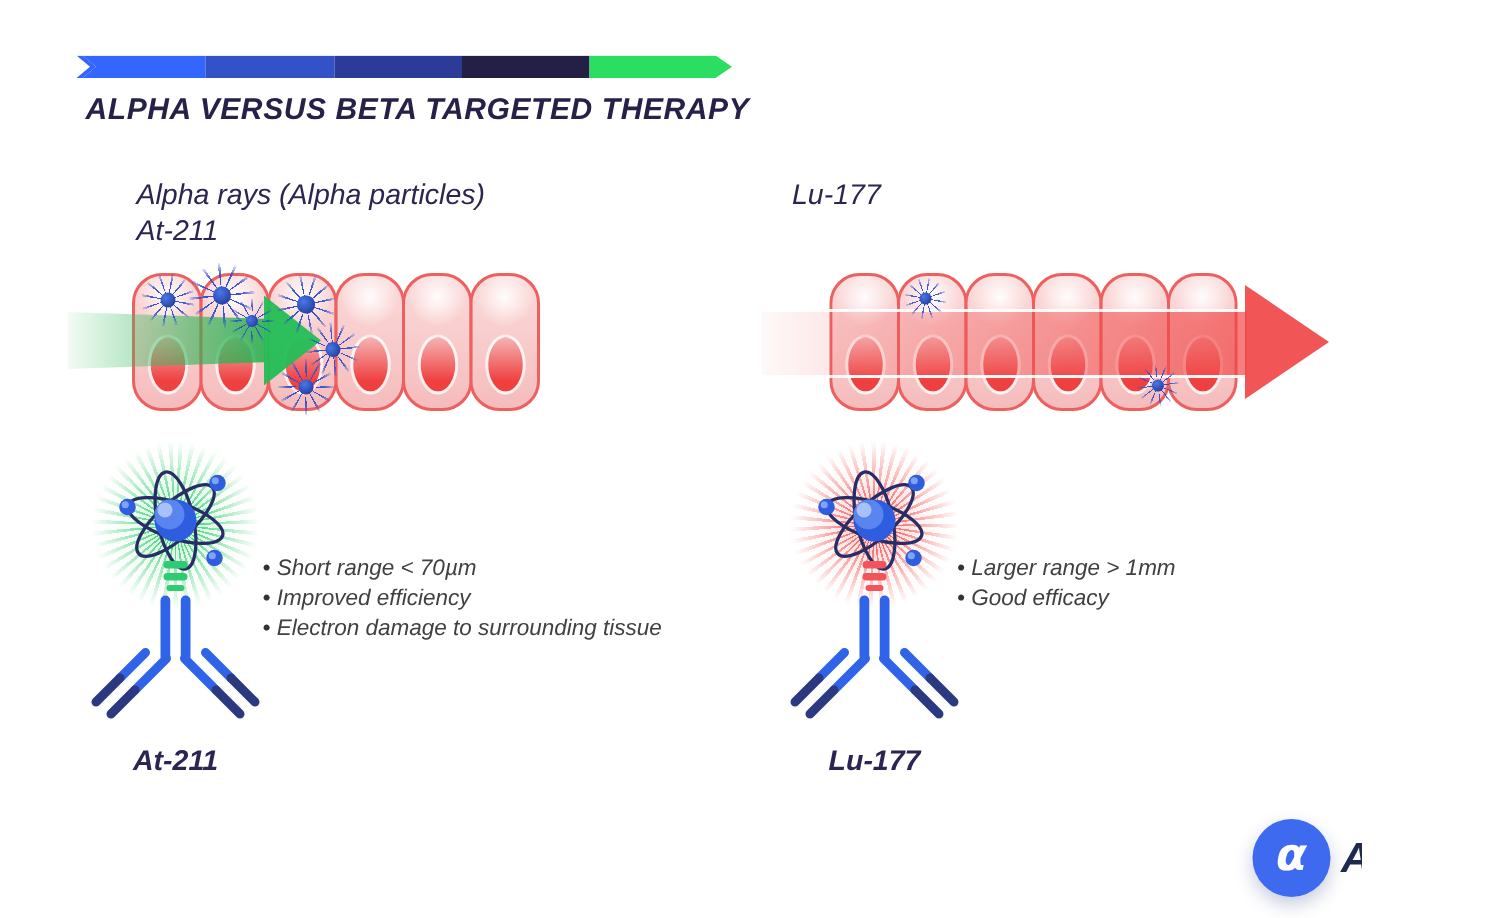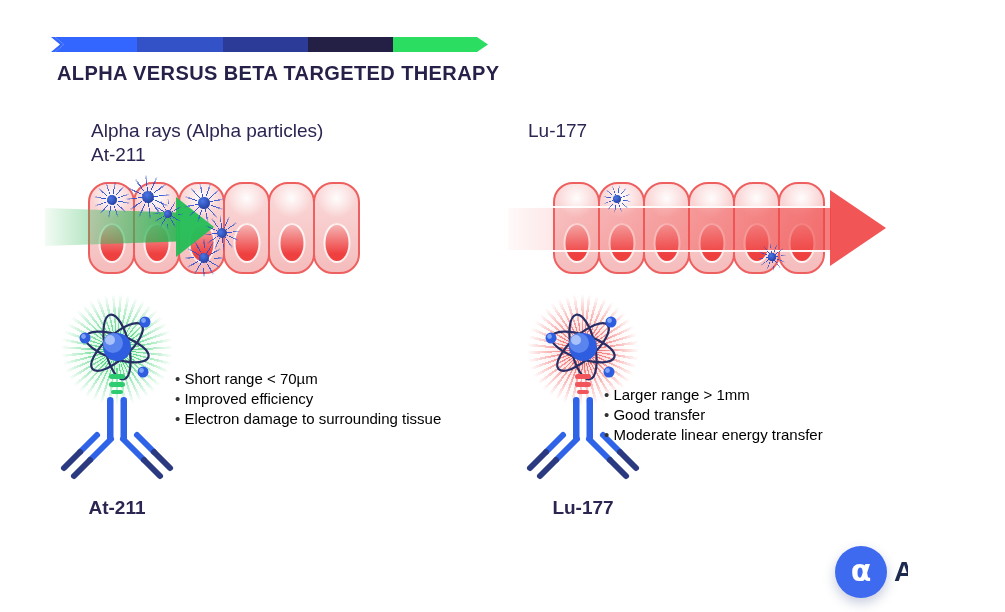--- a/index.html
+++ b/index.html
@@ -1,17 +1,17 @@
 <!DOCTYPE html>
 <html><head>
 <meta charset="utf-8">
 <style>
   * { margin:0; padding:0; box-sizing:border-box; }
   body { background:#ffffff; font-family:"Liberation Sans", sans-serif; }
-  #canvas { position:relative; width:908px; height:612px; background:#ffffff; overflow:hidden; }
+  #canvas { position:relative; width:908px; height:612px; background:#ffffff; overflow:hidden;font-style:italic; }
 
   
   .bar-chevron { position:absolute; left:51px; top:37px; width:13px; height:15px; background:#3366FF;
     clip-path:polygon(0 0, 4px 0, 13px 7.5px, 4px 15px, 0 15px, 9px 7.5px); }
   .top-bar { position:absolute; left:55px; top:37px; width:433px; height:15px; display:flex;
     clip-path:polygon(0 0, 422px 0, 433px 50%, 422px 100%, 0 100%, 9px 50%); }
   .seg1 { width:82px; background:#3366FF; }
   .seg2 { width:86px; background:#3452C8; }
   .seg3 { width:85px; background:#2C3B97; }
   .seg4 { width:85px; background:#231F45; }
@@ -88,22 +88,22 @@
   .orbit { fill:none; stroke:#272E66; stroke-width:2.2; }
 
   .isotope-label { position:absolute; top:497px; width:130px; text-align:center;
     font-size:19px; font-weight:700; color:#2B2551; }
   .isotope-label.alpha { left:52px; }
   .isotope-label.beta  { left:518px; }
 
   
   .bullet-list { position:absolute; top:369px; width:320px; list-style:none; }
   .bullet-list.alpha { left:175px; }
-  .bullet-list.beta  { left:604px;margin-top:16px; }
-  .bullet-list li { font-size:15px; line-height:20px; color:#000000; }
+  .bullet-list.beta  { left:638px; }
+  .bullet-list li { font-size:15px; line-height:20px; color:#404040; }
   .bullet-list li::before { content:"• "; color:#333333; }
 
   
   .logo { position:absolute; left:835px; top:546px; display:flex; align-items:center; }
   .logo-circle { width:52px; height:52px; border-radius:50%; background:#3E6AF0;
     display:flex; align-items:center; justify-content:center;
     box-shadow:0 5px 12px rgba(30,50,120,0.25); }
   .logo-alpha { color:#ffffff; font-size:30px; font-weight:700; font-family:"DejaVu Sans", sans-serif;
     line-height:1; transform:translateY(-1px); }
   .logo-text { margin-left:7px; font-size:28px; font-weight:800; letter-spacing:0.2px; }
@@ -257,22 +257,21 @@
     </svg>
   </div>
 
   <ul class="bullet-list alpha">
     <li>Short range &lt; 70µm</li>
     <li>Improved efficiency</li>
     <li>Electron damage to surrounding tissue</li>
   </ul>
   <ul class="bullet-list beta">
     <li>Larger range &gt; 1mm</li>
-    <li>Good transfer</li>
-    <li>Moderate linear energy transfer</li>
+    <li>Good efficacy</li>
   </ul>
 
   <div class="isotope-label alpha">At-211</div>
   <div class="isotope-label beta">Lu-177</div>
 
   <div class="logo">
     <div class="logo-circle">
       <span class="logo-alpha">α</span>
     </div>
     <div class="logo-text">

